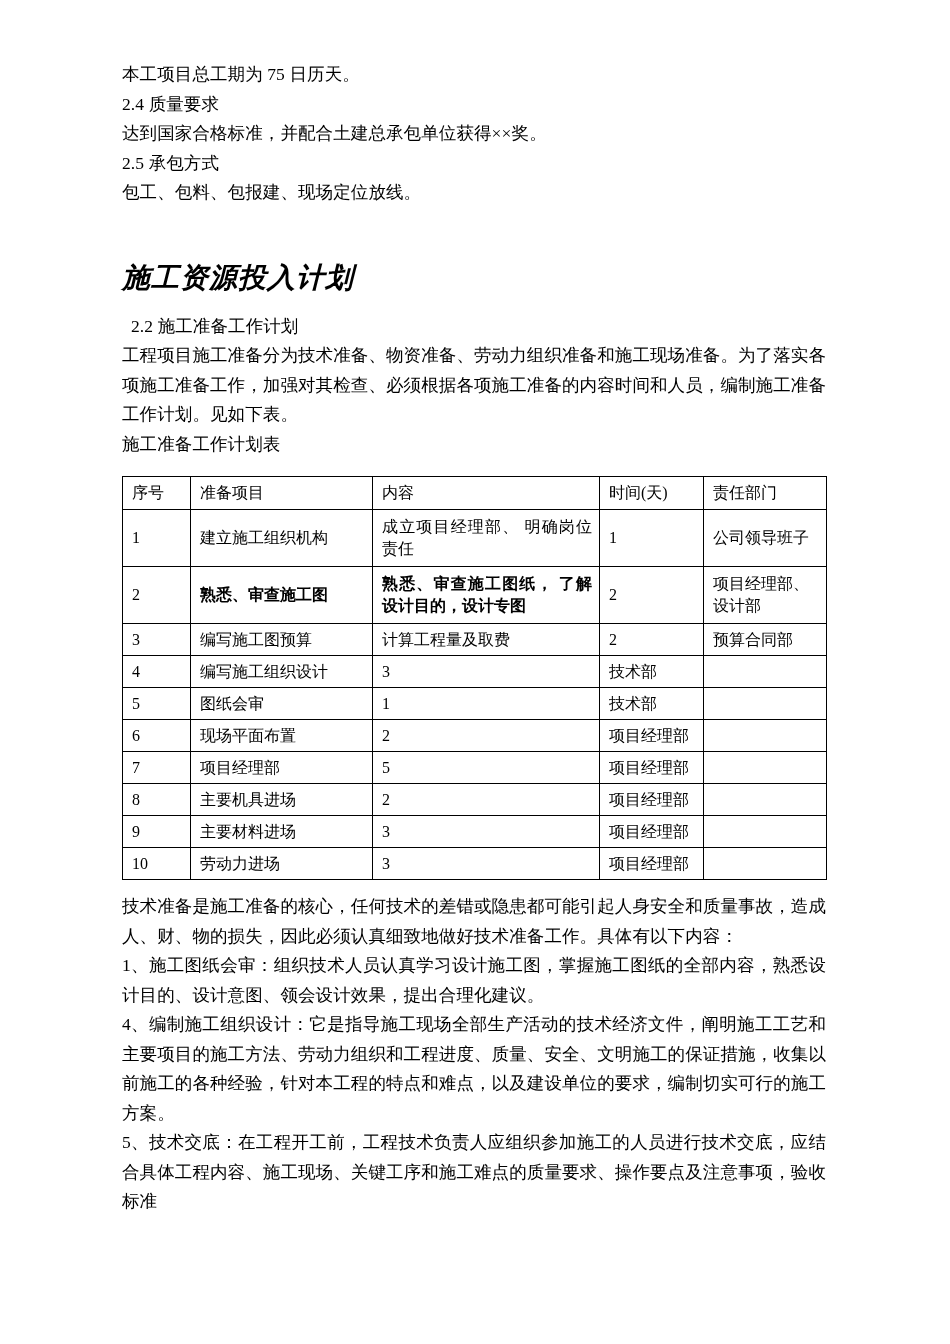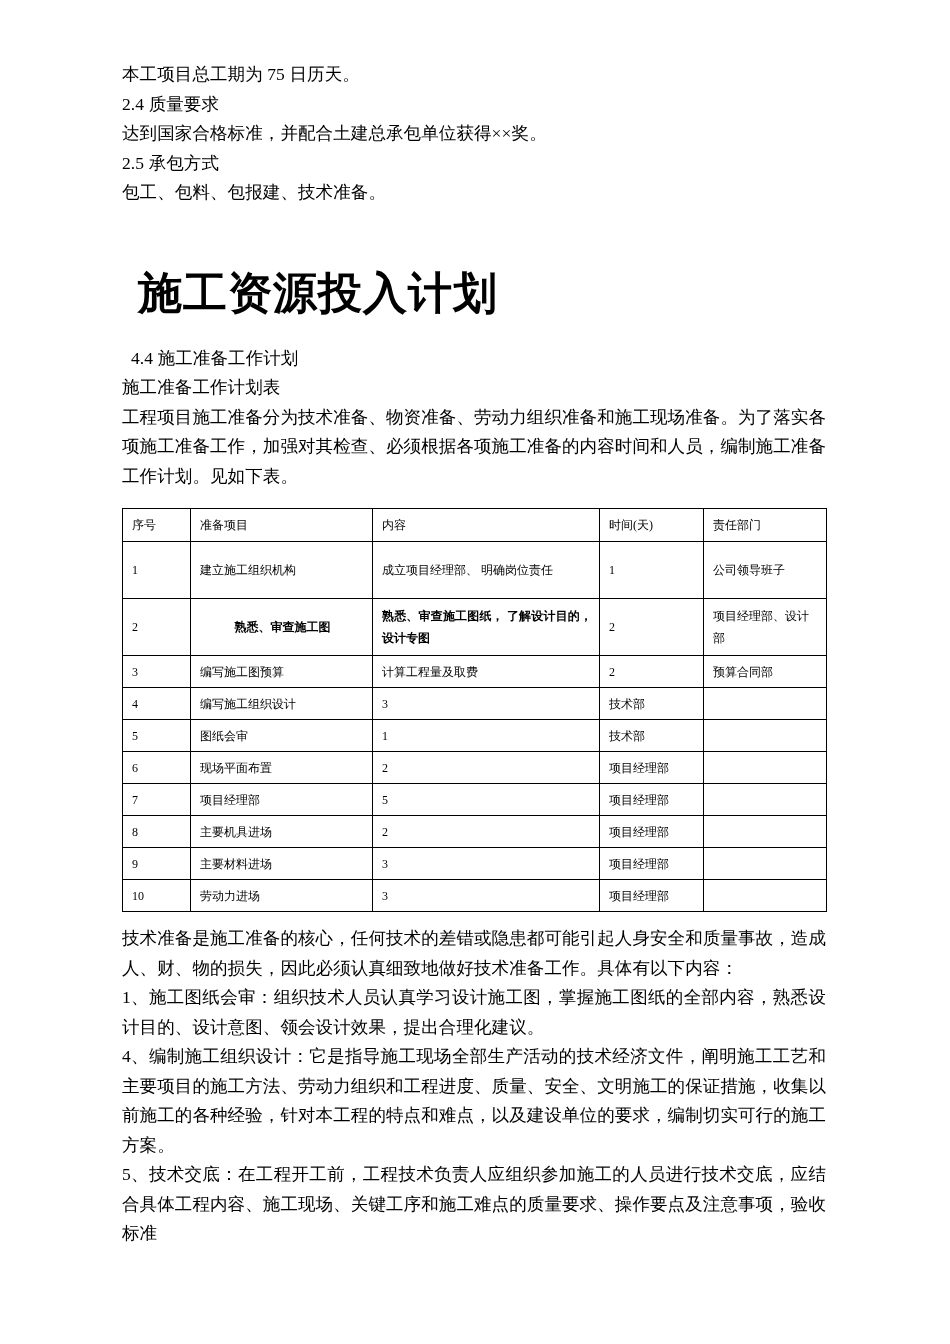--- a/index.html
+++ b/index.html
@@ -29,38 +29,39 @@
     text-align: justify;
     text-justify: inter-ideograph;
     letter-spacing: 0.1px;
   }
 
   .indent-s { padding-left: 9px; }
 
   .doc-title {
     font-family: "Liberation Serif", "DejaVu Serif", serif;
     font-weight: bold;
-    font-size: 44px;
+    font-size: 28px;
     line-height: 52px;
     letter-spacing: 1px;
-    margin: 16px;
+    margin: 0;
     padding: 0;
+    font-style: italic;
   }
 
   .spacer-top { height: 44px; }
   .spacer-title-below { height: 8px; }
   .spacer-pre-table { height: 17px; }
   .spacer-post-table { height: 12px; }
 
   
   table.prep-table {
     border-collapse: collapse;
     width: 704px;
     table-layout: fixed;
-    font-size: 12px;
+    font-size: 16px;
   }
   table.prep-table td {
     border: 1px solid #000000;
     padding: 2px 7px 2px 9px;
     vertical-align: middle;
     line-height: 22px;
     word-break: break-all;
   }
   col.c-no      { width: 68px; }
   col.c-item    { width: 182px; }
@@ -69,50 +70,50 @@
   col.c-dept    { width: 123px; }
 
   tr.head-row td { height: 28px; }
   tr.tall-row td { height: 52px; }
   tr.norm-row td { height: 27px; }
 
   td.num-cell { vertical-align: middle; }
   td.mid-v { vertical-align: middle; }
   td.top-v { vertical-align: middle; margin-left: 25px; }
 
-  .bold-cell { font-weight: bold; text-align: center; }
+  .bold-cell { font-weight: bold; }
 
   
   .justify-cell {
     text-align: justify;
     text-justify: inter-ideograph;
   }
 </style>
 </head>
 <body>
 
 <div class="page">
 
   <div>
     <p class="para">本工项目总工期为 75 日历天。</p>
     <p class="para">2.4 质量要求</p>
     <p class="para">达到国家合格标准，并配合土建总承包单位获得××奖。</p>
     <p class="para">2.5 承包方式</p>
-    <p class="para">包工、包料、包报建、技术准备。</p>
+    <p class="para">包工、包料、包报建、现场定位放线。</p>
   </div>
 
   <div class="spacer-top"></div>
 
   <h1 class="doc-title">施工资源投入计划</h1>
 
   <div class="spacer-title-below"></div>
 
-  <p class="para indent-s">4.4 施工准备工作计划</p>
+  <p class="para indent-s">2.2 施工准备工作计划</p>
+  <p class="para">工程项目施工准备分为技术准备、物资准备、劳动力组织准备和施工现场准备。为了落实各项施工准备工作，加强对其检查、必须根据各项施工准备的内容时间和人员，编制施工准备工作计划。见如下表。</p>
   <p class="para">施工准备工作计划表</p>
-  <p class="para">工程项目施工准备分为技术准备、物资准备、劳动力组织准备和施工现场准备。为了落实各项施工准备工作，加强对其检查、必须根据各项施工准备的内容时间和人员，编制施工准备工作计划。见如下表。</p>
 
   <div class="spacer-pre-table"></div>
 
   <table class="prep-table">
     <colgroup>
       <col class="c-no">
         <col class="c-item">
         <col class="c-content">
         <col class="c-time">
         <col class="c-dept">

